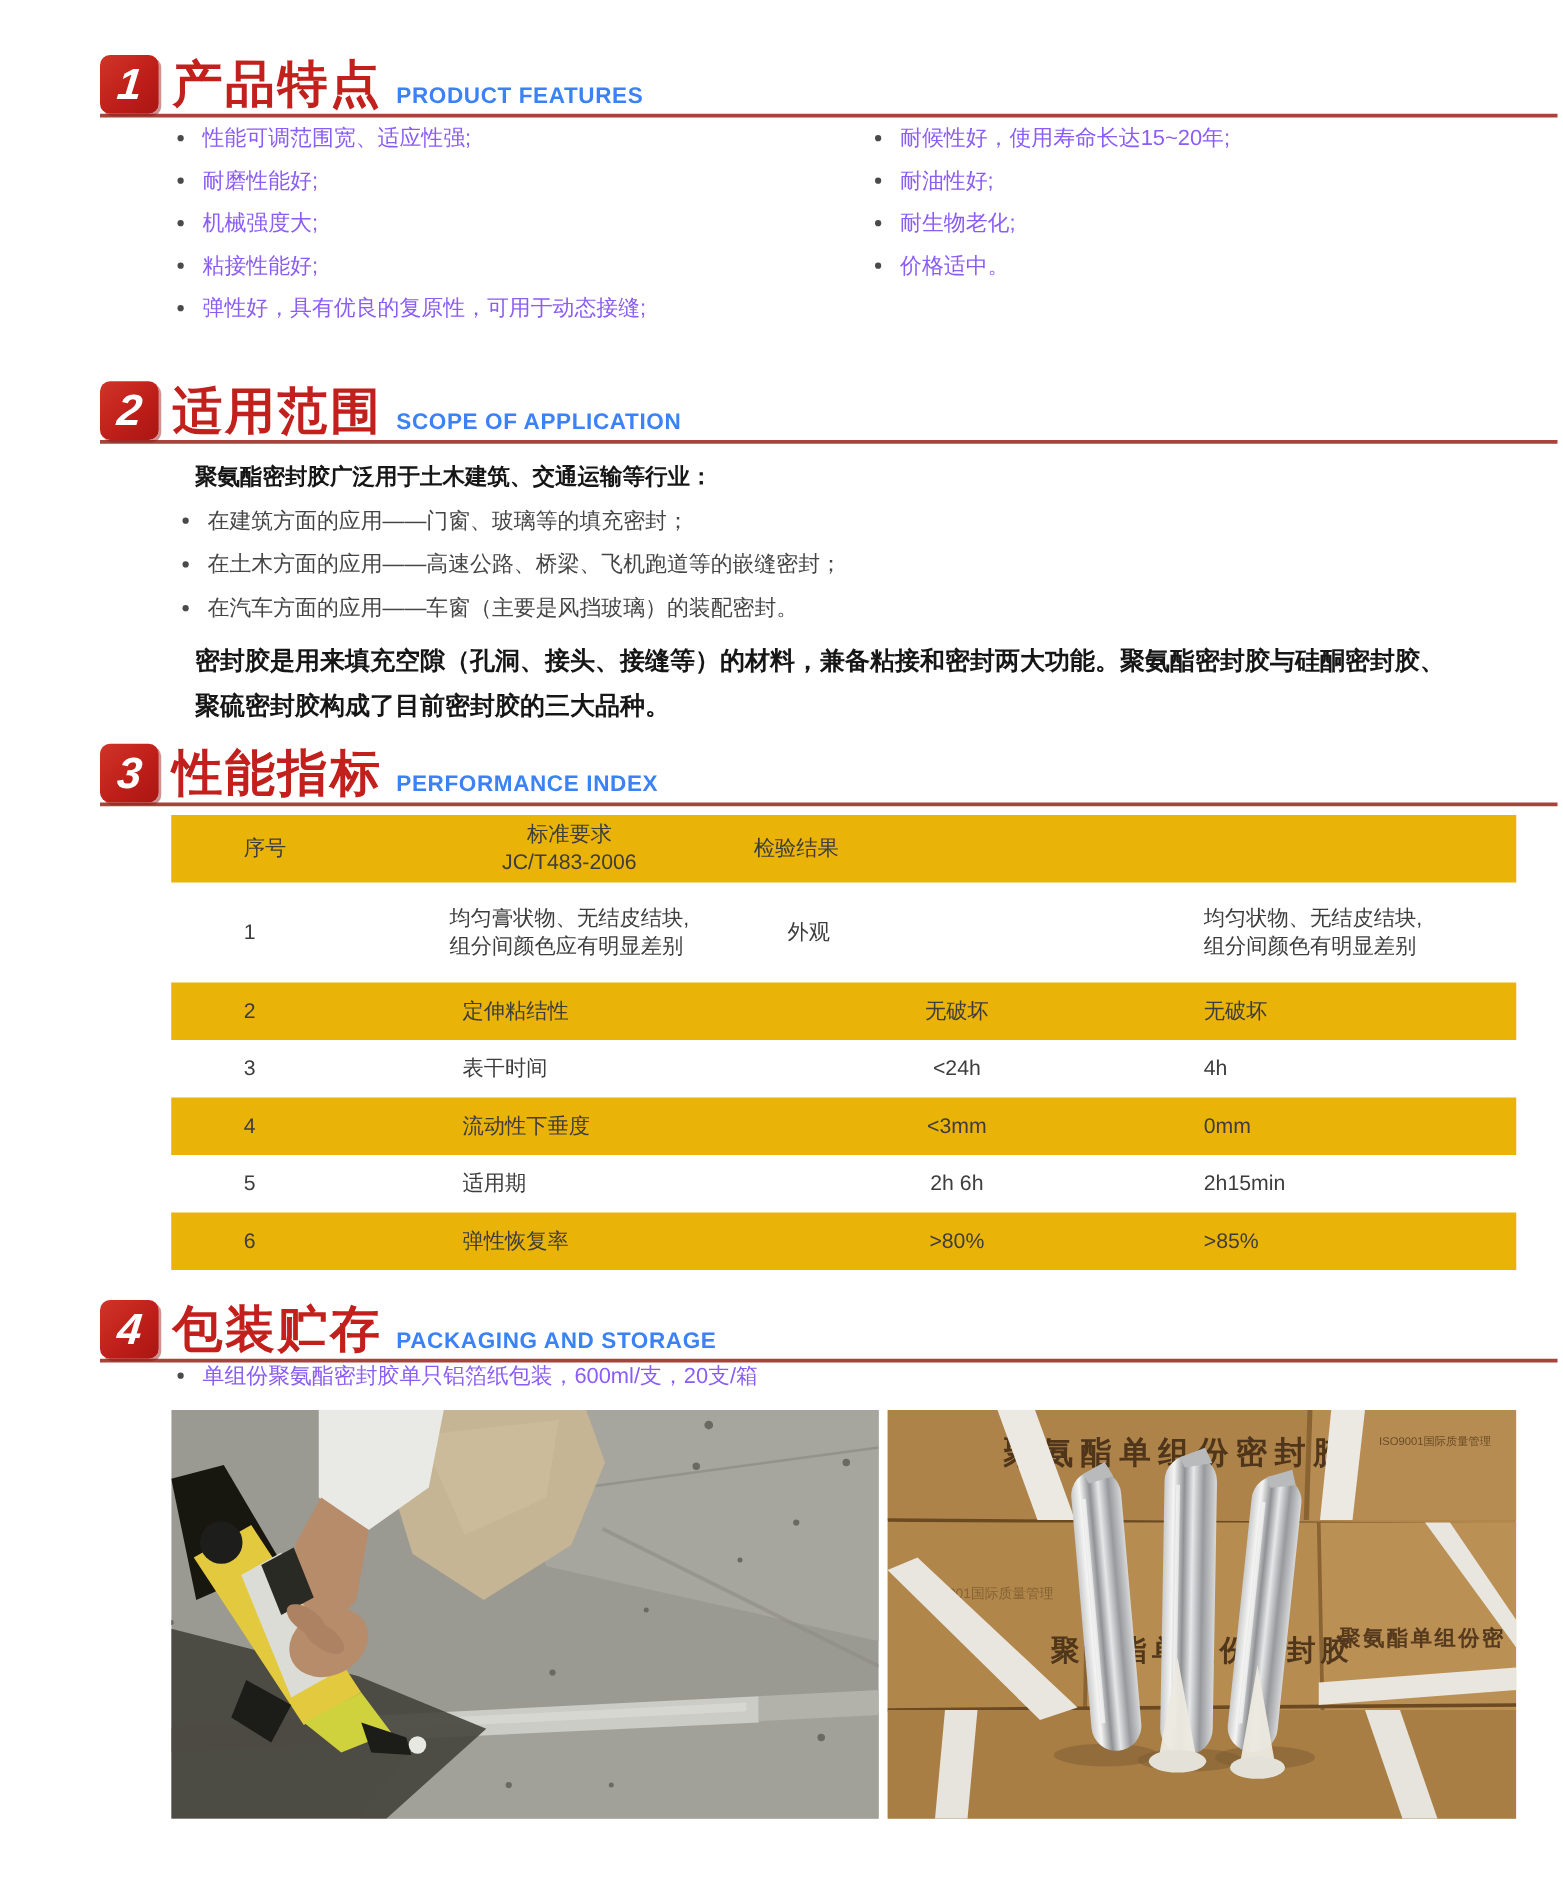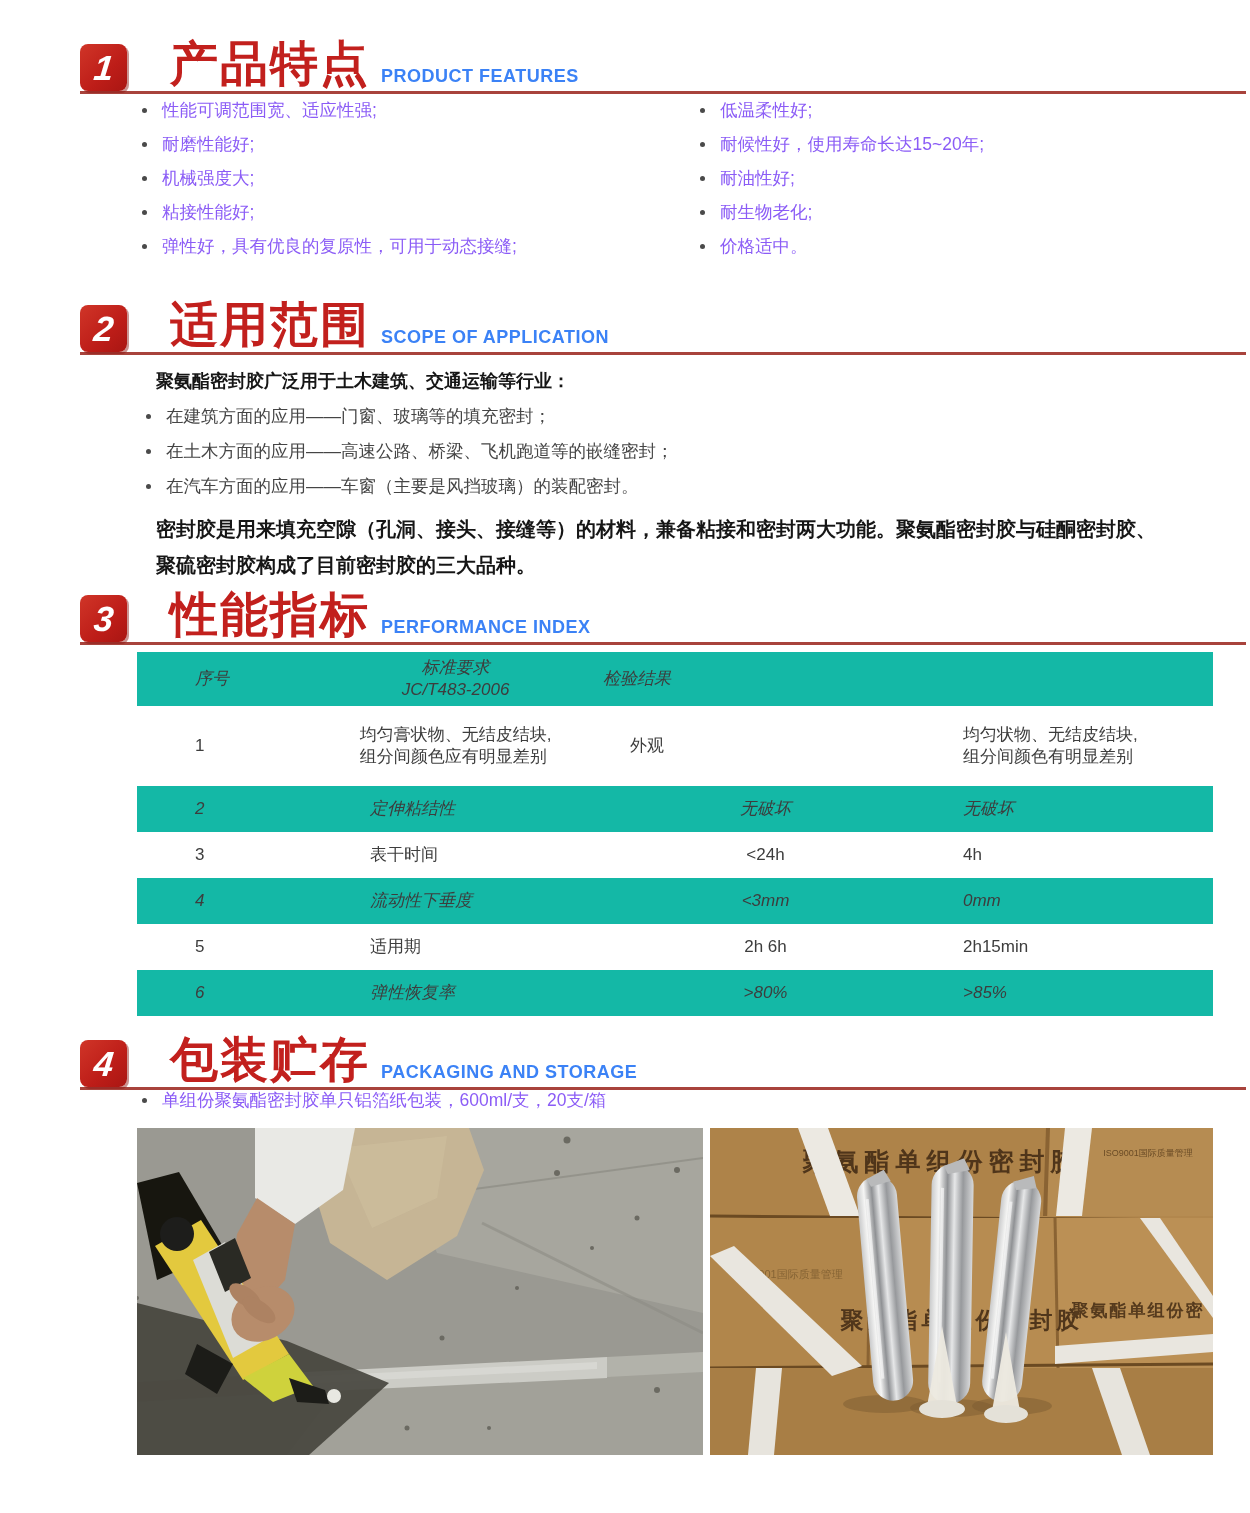--- a/index.html
+++ b/index.html
@@ -15,22 +15,22 @@
   }
   .badge{
     flex:0 0 47px;width:47px;height:47px;border-radius:8px;
     background:linear-gradient(135deg,#d03528 0%,#bd1d18 60%,#a91613 100%);
     box-shadow:2px 2px 0 rgba(140,20,16,.45);
     color:#fff;font-weight:bold;font-style:italic;font-size:35px;
     display:flex;align-items:center;justify-content:center;
   }
   .badge span{transform:skewX(-6deg);}
   .sec-title{
-    font-size:48px;font-weight:bold;color:#c2201d;line-height:1;
-    letter-spacing:2px;margin-bottom:3px;white-space:nowrap;margin-left:32px;
+    font-size:40px;font-weight:bold;color:#c2201d;line-height:1;
+    letter-spacing:2px;margin-bottom:3px;white-space:nowrap;
   }
   .sec-sub{
     font-size:18px;font-weight:bold;color:#3b82f6;line-height:1;
     margin-bottom:6px;white-space:nowrap;letter-spacing:.5px;
   }
   
   ul.dotlist{list-style:none;margin:0;padding:0;}
   ul.dotlist li{
     position:relative;padding-left:25px;margin-bottom:13px;
     font-size:17.5px;color:#8b5cf6;line-height:21px;
@@ -49,21 +49,21 @@
     line-height:22px;
   }
   .scope ul.dotlist li{margin-bottom:14px;color:#454545;}
   .scope-note{
     font-size:20px;font-weight:bold;color:#161616;margin:4px 0 0 15px;
     line-height:36px;
   }
   
   .ptable{position:absolute;left:137px;top:652px;width:1076px;font-size:17px;color:#3d3d3d;}
   .prow{display:grid;grid-template-columns:170px 260px 360px 1fr;}
-  .prow.gray{background:#14b8a6;font-style:italic;}
+  .prow.gray{background:#eab308;}
   .prow.h{height:54px;}
   .prow.tall{height:80px;}
   .prow.std{height:46px;}
   .pcell{
     display:flex;flex-direction:column;justify-content:center;
     white-space:pre-line;line-height:1.32;
   }
   .pcell.c1{padding-left:58px;}
   .pcell.c2{padding-left:63px;}
   .pcell.c3{padding-left:37px;align-items:center;}
@@ -91,21 +91,20 @@
 
   <div class="features">
     <ul class="dotlist col-left">
       <li>性能可调范围宽、适应性强;</li>
       <li>耐磨性能好;</li>
       <li>机械强度大;</li>
       <li>粘接性能好;</li>
       <li>弹性好，具有优良的复原性，可用于动态接缝;</li>
     </ul>
     <ul class="dotlist col-right">
-      <li>低温柔性好;</li>
       <li>耐候性好，使用寿命长达15~20年;</li>
       <li>耐油性好;</li>
       <li>耐生物老化;</li>
       <li>价格适中。</li>
     </ul>
   </div>
 
   <div class="sec-header" style="top:303px;">
     <div class="badge">
         <span>2</span>

